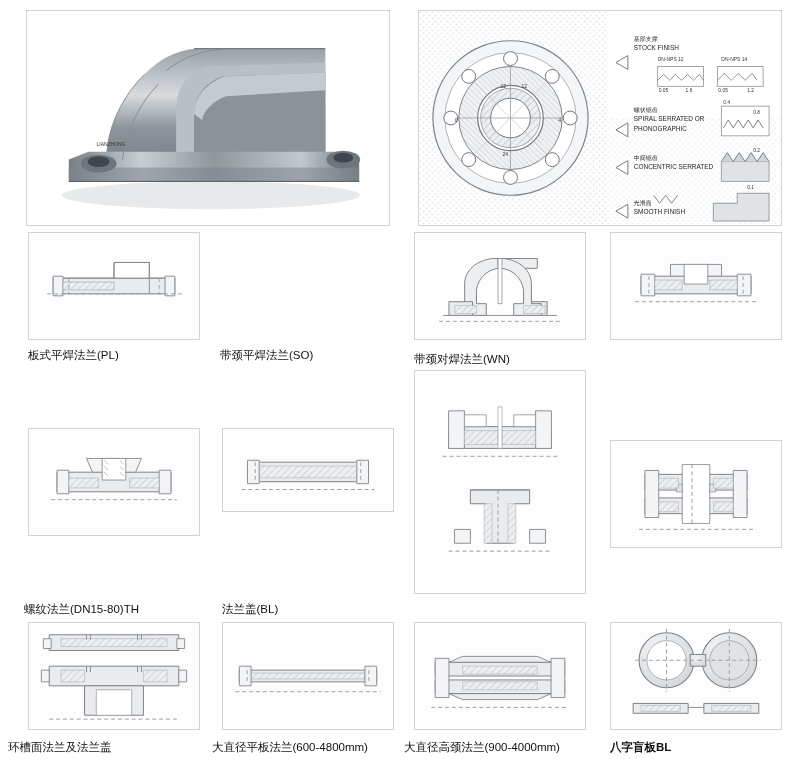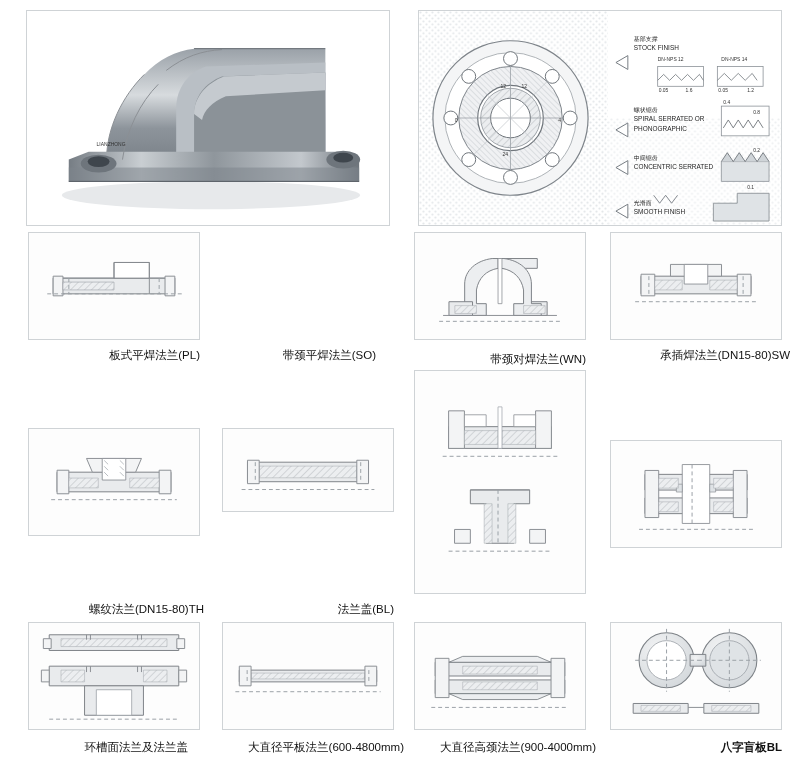--- a/index.html
+++ b/index.html
@@ -17,21 +17,21 @@
     background: #fff;
   }
   .card {
     position: absolute;
     background: #fdfdfd;
     border: 1px solid #cfd3d6;
     overflow: hidden;
   }
   .caption {
     position: absolute;
-    text-align: right;
+    text-align: left;
     font-size: 11.5px;
     color: #111;
     line-height: 14px;
     letter-spacing: 0px;
     white-space: nowrap;
   }
   
   .stage { position: absolute; inset: 0; }
   svg { display: block; width: 100%; height: 100%; }
   .ln { fill: none; stroke: #8b8f94; stroke-width: 1; }
@@ -246,21 +246,21 @@
 
         <path d="M40,46 v16" class="ln-d"></path>
         <path d="M132,46 v16" class="ln-d"></path>
 
         <path d="M18,62 h140" class="ln-d"></path>
       </svg>
     </div>
   </div>
   <div class="caption" style="left:28px; top:348px; width:172px;">板式平焊法兰(PL)</div>
 
-  <div class="caption" style="left:204px; top:348px; width:172px;">带颈平焊法兰(SO)</div>
+  <div class="caption" style="left:220px; top:348px; width:172px;">带颈平焊法兰(SO)</div>
 
   <div class="card" style="left:414px; top:232px; width:172px; height:108px;">
     <div class="stage">
       <svg viewBox="0 0 172 108">
         <rect width="172" height="108" fill="#fdfdfd"></rect>
 
         <path d="M40,84 v-12 h10 v-20 C50,38 62,28 78,26 h46 v10 h-40 C72,38 64,46 62,58 v14 h10 v12 z" fill="#eceef0" stroke="#7d8287" stroke-width="1"></path>
 
         <path d="M34,84 v-14 h24 v14 z" class="flat"></path>
         <path d="M110,84 v-14 h24 v14 z" class="flat"></path>
@@ -295,21 +295,20 @@
 
         <path d="M44,48 h28 v10 h-28 z" fill="url(#hatchA)" stroke="#a0a5aa" stroke-width="0.5"></path>
         <path d="M100,48 h28 v10 h-28 z" fill="url(#hatchA)" stroke="#a0a5aa" stroke-width="0.5"></path>
 
         <path d="M38,44 v18" class="ln-d"></path>
         <path d="M134,44 v18" class="ln-d"></path>
         <path d="M24,70 h124" class="ln-d"></path>
       </svg>
     </div>
   </div>
-  <div class="caption" style="left:604px; top:348px; width:186px;">承插焊法兰(DN15-80)SW</div>
 
   <div class="card" style="left:28px; top:428px; width:172px; height:108px;">
     <div class="stage">
       <svg viewBox="0 0 172 108">
         <rect width="172" height="108" fill="#fdfdfd"></rect>
         <path d="M28,44 h116 v20 h-116 z" class="flat"></path>
 
         <path d="M58,30 h56 l-6,14 h-44 z" class="flat2"></path>
 
         <path d="M74,30 h24 v22 h-24 z" fill="#ffffff" stroke="#8b8f94" stroke-width="0.9"></path>

